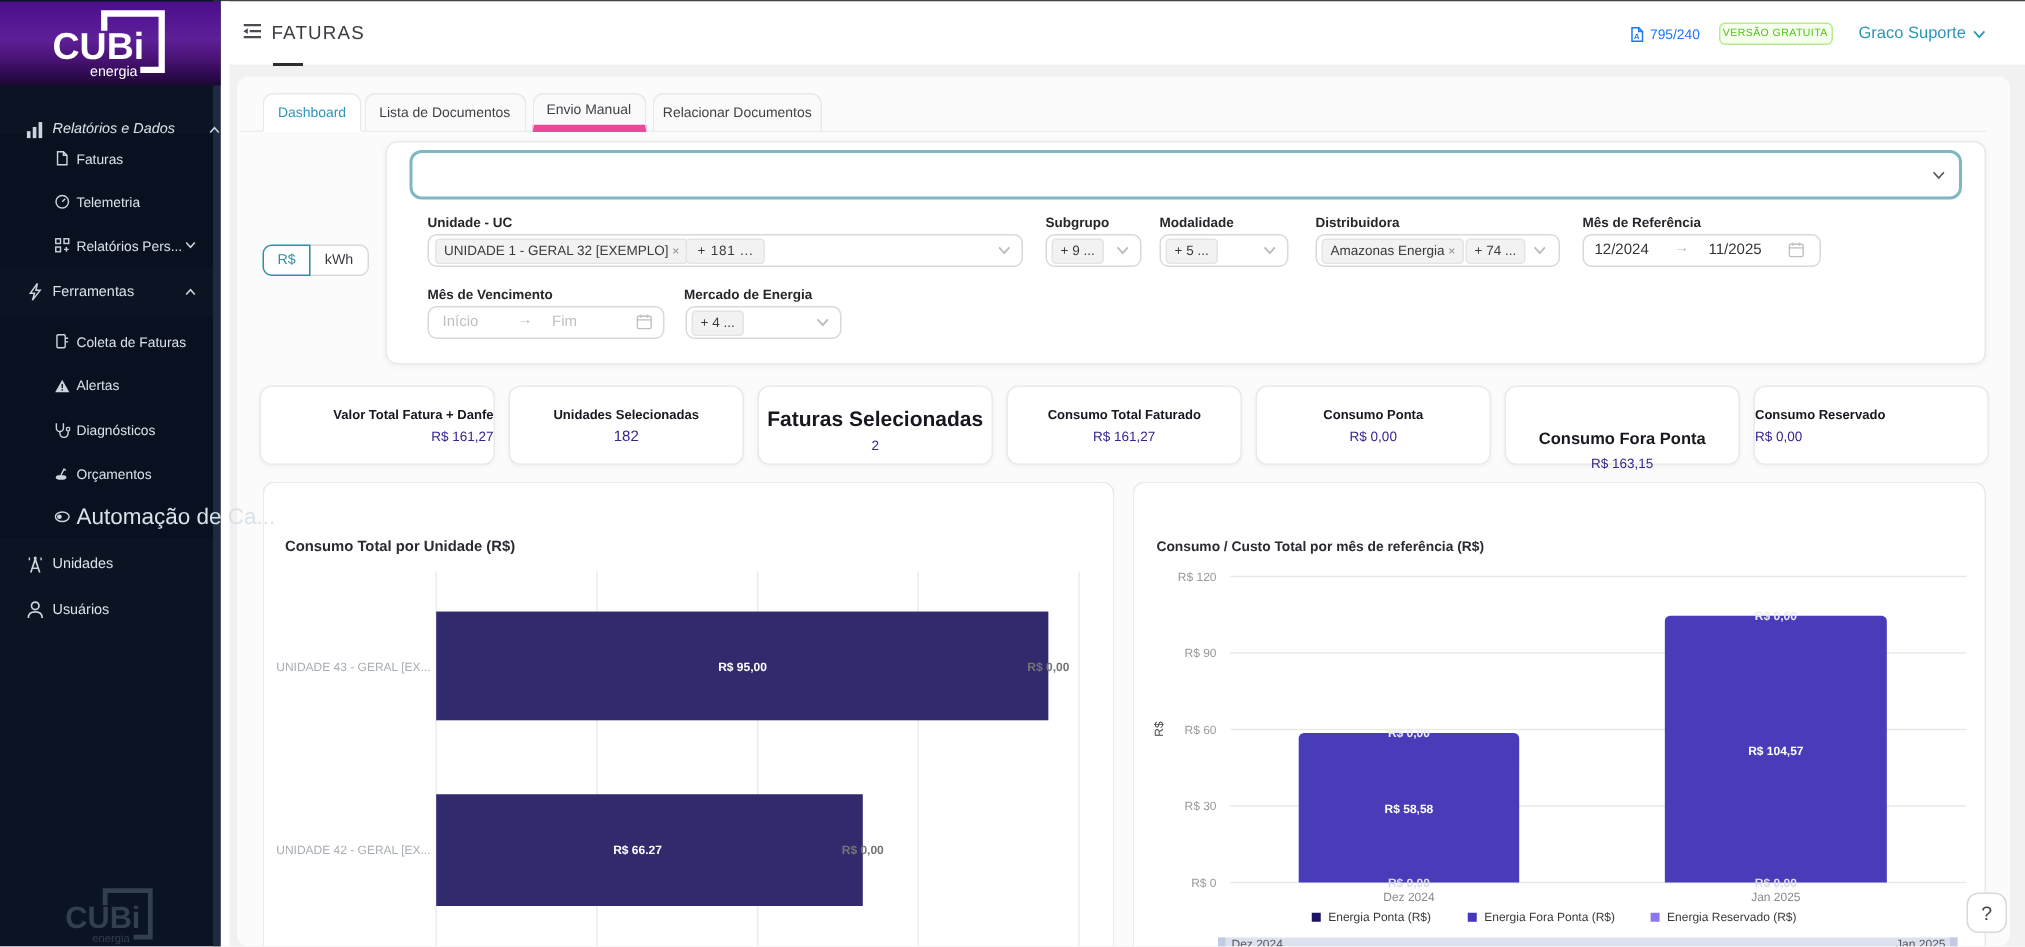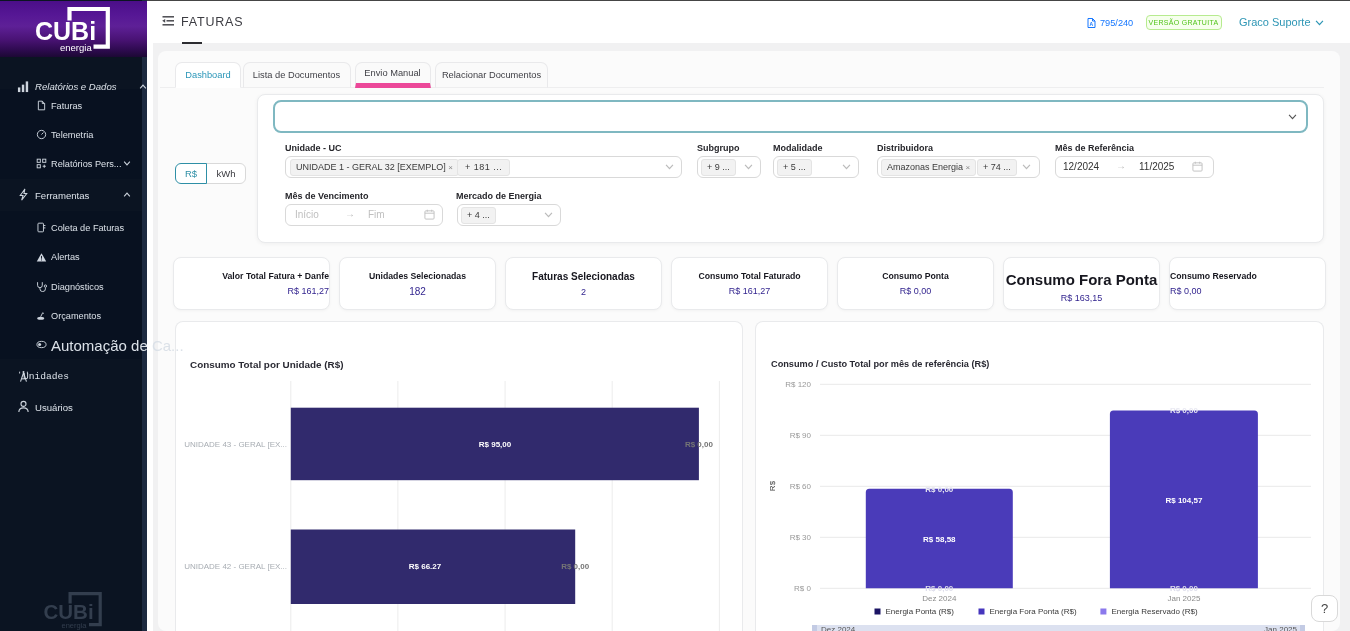--- a/index.html
+++ b/index.html
@@ -131,33 +131,33 @@
   <div id="statcards">
       <div class="card" style="left:173px;top:257px;width:157px;height:52.5px;box-shadow:0 1px 3px rgba(0,0,0,.04);text-align:right;">
     <div style="margin-top:13px;font-size:8.7px;font-weight:bold;color:#17171f;">Valor Total Fatura + Danfe</div>
     <div style="margin-top:5px;font-size:9px;color:#33258f;">R$ 161,27</div>
   </div>
       <div class="card" style="left:339px;top:257px;width:157px;height:52.5px;box-shadow:0 1px 3px rgba(0,0,0,.04);text-align:center;">
     <div style="margin-top:13px;font-size:8.7px;font-weight:bold;color:#17171f;">Unidades Selecionadas</div>
     <div style="margin-top:5px;font-size:10px;color:#33258f;">182</div>
   </div>
       <div class="card" style="left:505px;top:257px;width:157px;height:52.5px;box-shadow:0 1px 3px rgba(0,0,0,.04);text-align:center;">
-    <div style="margin-top:13px;font-size:10px;font-weight:bold;color:#17171f;">Faturas Selecionadas</div>
+    <div style="margin-top:13px;font-size:14px;font-weight:bold;color:#17171f;">Faturas Selecionadas</div>
     <div style="margin-top:5px;font-size:9px;color:#33258f;">2</div>
   </div>
       <div class="card" style="left:671px;top:257px;width:157px;height:52.5px;box-shadow:0 1px 3px rgba(0,0,0,.04);text-align:center;">
     <div style="margin-top:13px;font-size:8.7px;font-weight:bold;color:#17171f;">Consumo Total Faturado</div>
     <div style="margin-top:5px;font-size:9px;color:#33258f;">R$ 161,27</div>
   </div>
       <div class="card" style="left:837px;top:257px;width:157px;height:52.5px;box-shadow:0 1px 3px rgba(0,0,0,.04);text-align:center;">
     <div style="margin-top:13px;font-size:8.7px;font-weight:bold;color:#17171f;">Consumo Ponta</div>
     <div style="margin-top:5px;font-size:9px;color:#33258f;">R$ 0,00</div>
   </div>
       <div class="card" style="left:1003px;top:257px;width:157px;height:52.5px;box-shadow:0 1px 3px rgba(0,0,0,.04);text-align:center;">
-    <div style="margin-top:13px;font-size:15px;font-weight:bold;color:#17171f;">Consumo Fora Ponta</div>
+    <div style="margin-top:29px;font-size:11px;font-weight:bold;color:#17171f;">Consumo Fora Ponta</div>
     <div style="margin-top:5px;font-size:9px;color:#33258f;">R$ 163,15</div>
   </div>
       <div class="card" style="left:1169px;top:257px;width:157px;height:52.5px;box-shadow:0 1px 3px rgba(0,0,0,.04);">
     <div style="margin-top:13px;font-size:8.7px;font-weight:bold;color:#17171f;">Consumo Reservado</div>
     <div style="margin-top:5px;font-size:9px;color:#33258f;">R$ 0,00</div>
   </div>
     </div>
 
   <div class="card" style="left:175px;top:321px;width:568px;height:310px;border-radius:8px 8px 0 0;border-bottom:none;"></div>
   <div class="abs" style="left:190px;top:359px;font-size:9.9px;font-weight:bold;color:#2a2a33;">Consumo Total por Unidade (R$)</div>
@@ -359,21 +359,21 @@
     <span style="position:absolute;left:17px;top:0;height:100%;">
             <svg width="13" height="13" viewBox="0 0 14 14" style="position:absolute;top:50%;margin-top:-6.5px;">
               <g fill="none" stroke="#cdd4dd" stroke-width="1.2">
                 <path d="M3.8 12.5 L7 3 L10.2 12.5"></path>
                 <path d="M5 9.5 h4"></path>
               </g>
               <circle cx="7" cy="2.2" r="1.1" fill="#cdd4dd"></circle>
               <path d="M2.8 1.8 v2 M11.2 1.8 v2" stroke="#cdd4dd" stroke-width="1"></path>
             </svg>
           </span>
-    <span style="position:absolute;left:23px;top:50%;transform:translateY(-50%);font-size:9.6px;color:#dbe1e8;white-space:nowrap;font-family:Liberation Mono, monospace;">Unidades</span>
+    <span style="position:absolute;left:35px;top:50%;transform:translateY(-50%);font-size:9.6px;color:#dbe1e8;white-space:nowrap;">Unidades</span>
 
   </div>
         <div class="abs" style="left:0;top:392px;width:142px;height:29px;">
     <span style="position:absolute;left:17px;top:0;height:100%;">
             <svg width="13" height="13" viewBox="0 0 14 14" style="position:absolute;top:50%;margin-top:-6.5px;">
               <g fill="none" stroke="#cdd4dd" stroke-width="1.2">
                 <circle cx="7" cy="4.2" r="2.7"></circle>
                 <path d="M2 13 q0-4.5 5-4.5 t5 4.5"></path>
               </g>
             </svg>

